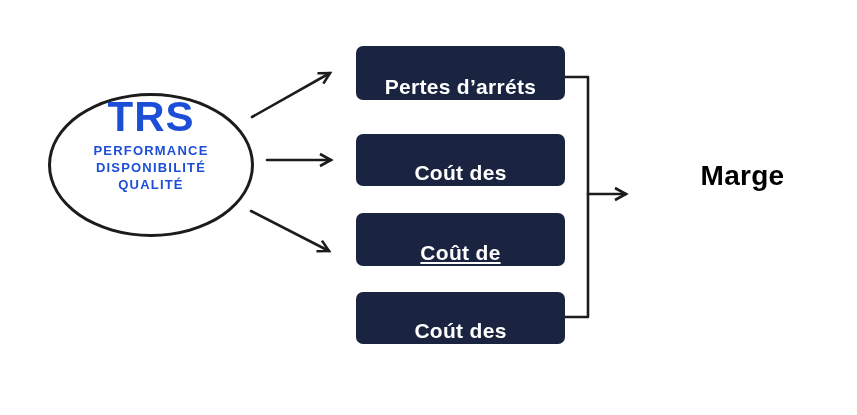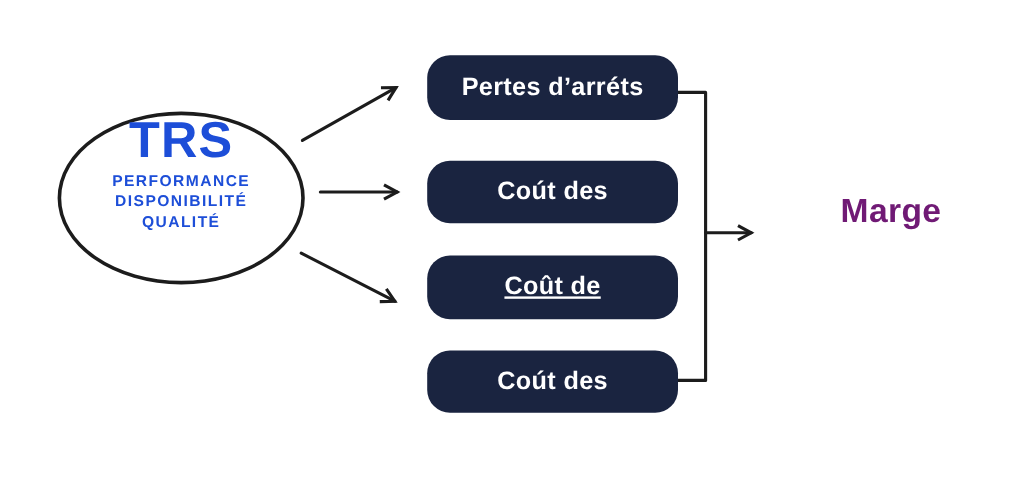--- a/index.html
+++ b/index.html
@@ -44,26 +44,26 @@
     font-weight: bold;
     letter-spacing: 1.2px;
     line-height: 1.3;
   }
   
   .box {
     position: absolute;
     left: 356px;
     width: 209px;
     background: var(--box-fill, #1a2440);
-    border-radius: 19px;
+    border-radius: 7px;
     color: var(--box-text, #ffffff);
     display: flex;
     flex-direction: column;
     align-items: center;
-    justify-content: center;
+    justify-content: flex-end;
     text-align: center;
     box-sizing: border-box;
   }
   .box .l1 {
     font-size: 21px;
     font-weight: bold;
     line-height: 1.18;
     letter-spacing: 0.3px;
   }
   .box .l2 {
@@ -76,21 +76,21 @@
   #box-2 { top: 134px; height: 52px; }
   #box-3 { top: 213px; height: 53px; text-decoration: underline; }
   #box-4 { top: 292px; height: 52px; }
   
   .result {
     position: absolute;
     left: 630px;
     top: 160px;
     width: 225px;
     text-align: center;
-    color: #701a75;
+    color: #000000;
     font-size: 28px;
     font-weight: bold;
     line-height: 1.12;
     letter-spacing: 0.3px;
   }
   
   svg.connectors {
     position: absolute;
     left: 0;
     top: 0;

